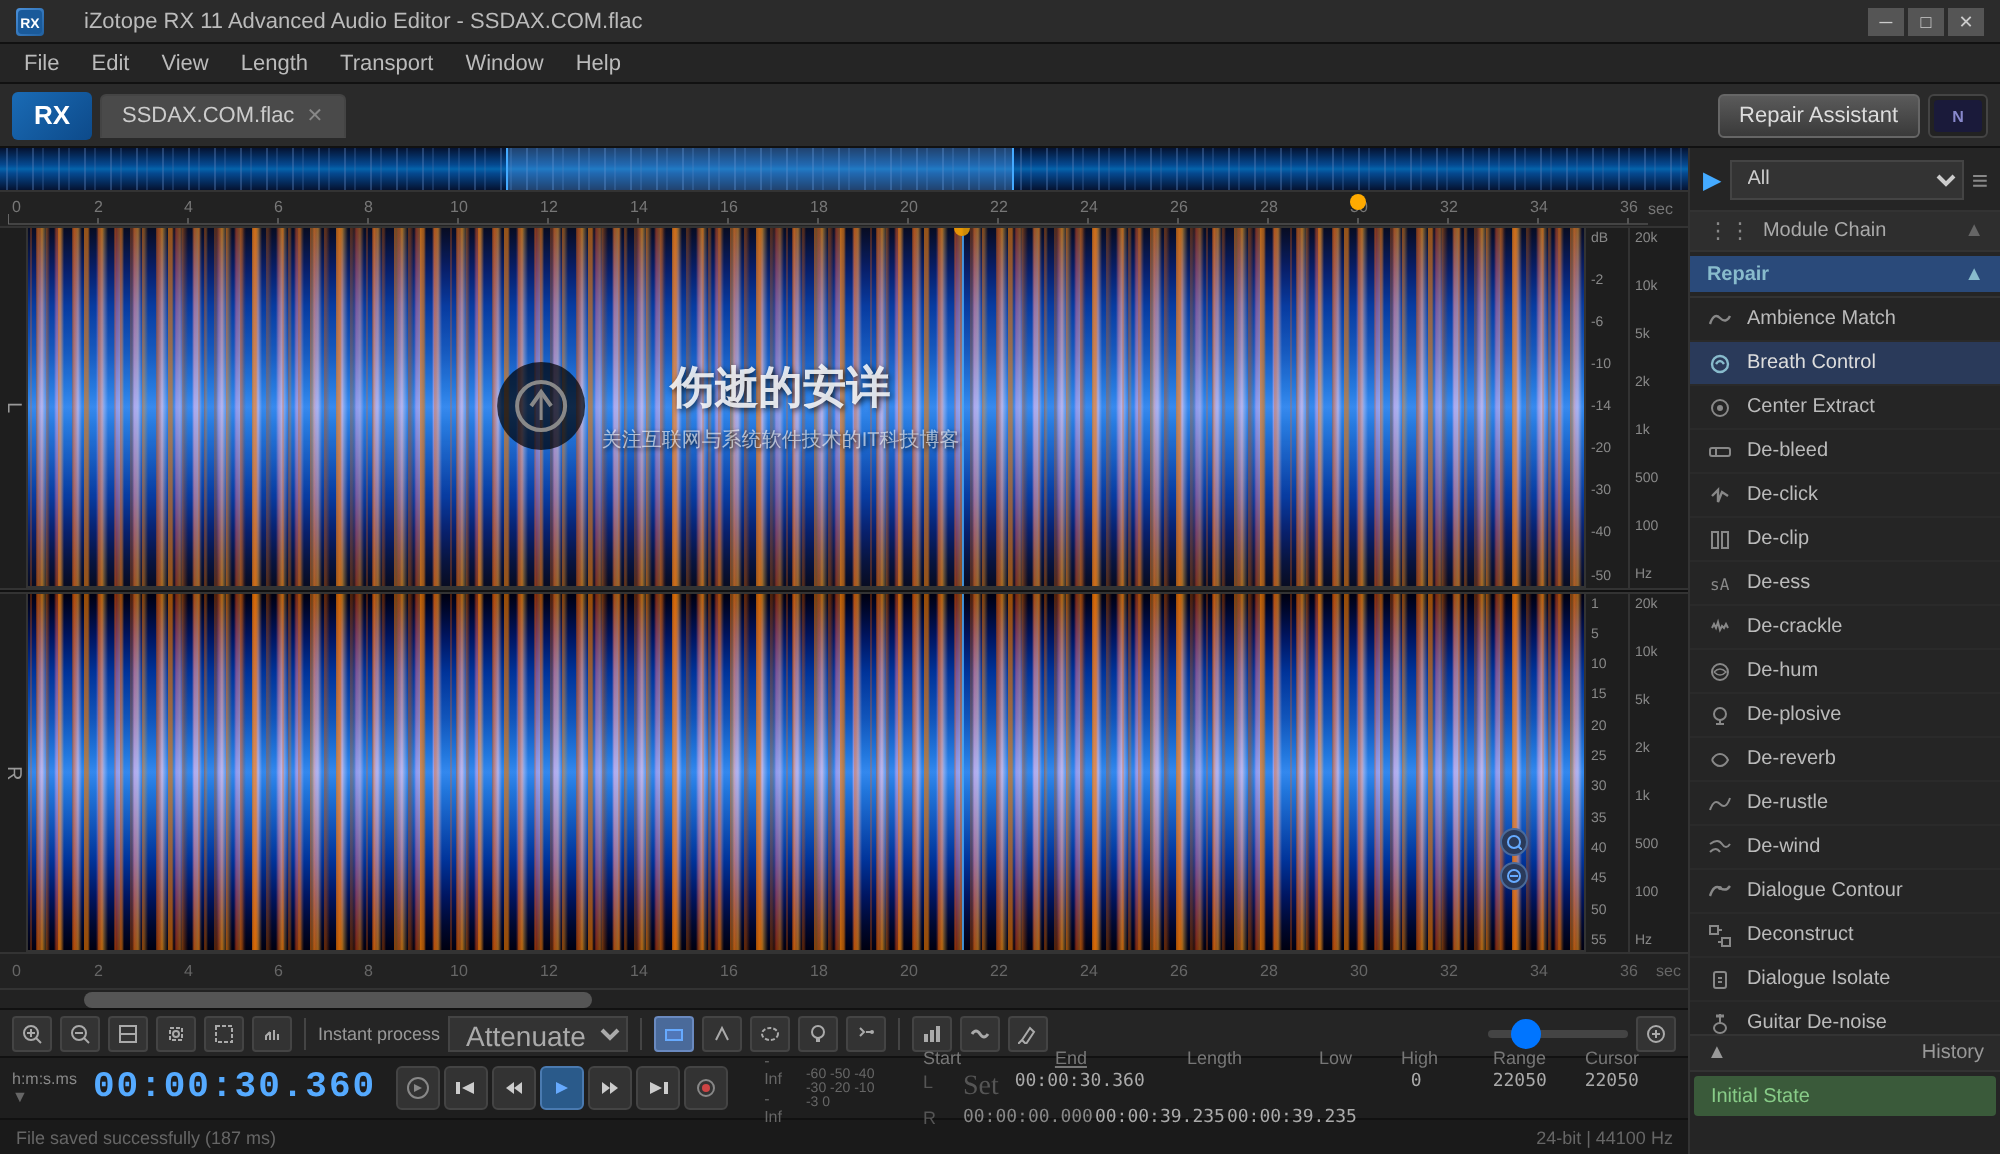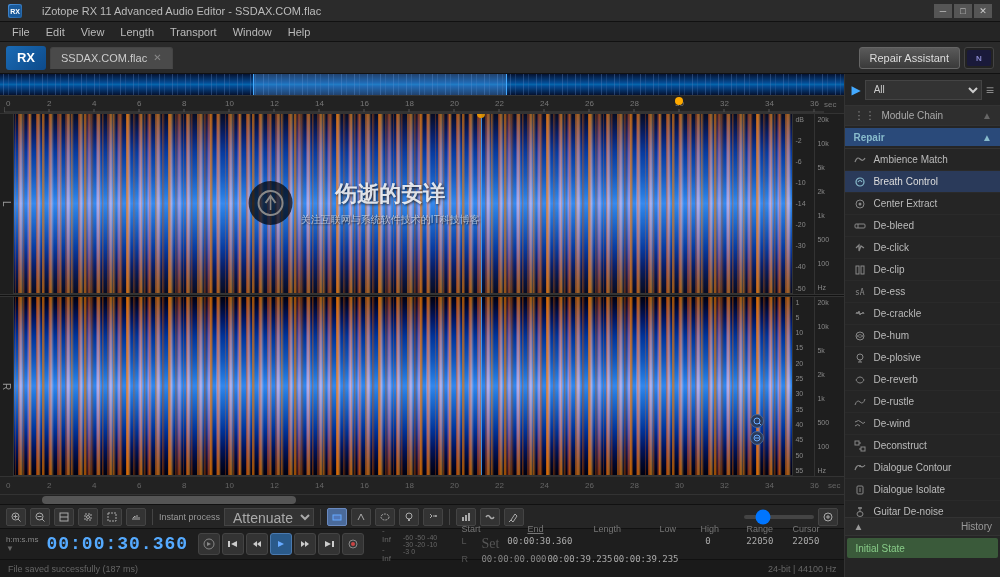--- a/index.html
+++ b/index.html
@@ -775,42 +775,42 @@
                 <path d="M1 4 Q5 1 7 4 Q9 7 11 4" fill="none" stroke="#888" stroke-width="1"></path>
                 <path d="M1 8 Q4 5 6 8" fill="none" stroke="#888" stroke-width="1"></path>
               </svg>
           </div>
           <span class="module-name">De-wind</span>
         </div>
 
         <div class="module-item">
           <div class="module-icon">
             <svg width="12" height="12" viewBox="0 0 12 12">
+                <path d="M1 8 Q3 2 6 4 Q9 6 11 3" fill="none" stroke="#888" stroke-width="1.2"></path>
+                <circle cx="6" cy="4" r="1" fill="#888"></circle>
+              </svg>
+          </div>
+          <span class="module-name">Dialogue Contour</span>
+        </div>
+
+        <div class="module-item">
+          <div class="module-icon">
+            <svg width="12" height="12" viewBox="0 0 12 12">
                 <rect x="1" y="1" width="4" height="4" fill="none" stroke="#888" stroke-width="1"></rect>
                 <rect x="7" y="7" width="4" height="4" fill="none" stroke="#888" stroke-width="1"></rect>
                 <line x1="5" y1="3" x2="7" y2="3" stroke="#888" stroke-width="1"></line>
                 <line x1="5" y1="9" x2="7" y2="9" stroke="#888" stroke-width="1"></line>
               </svg>
           </div>
           <span class="module-name">Deconstruct</span>
         </div>
 
         <div class="module-item">
           <div class="module-icon">
             <svg width="12" height="12" viewBox="0 0 12 12">
-                <path d="M1 8 Q3 2 6 4 Q9 6 11 3" fill="none" stroke="#888" stroke-width="1.2"></path>
-                <circle cx="6" cy="4" r="1" fill="#888"></circle>
-              </svg>
-          </div>
-          <span class="module-name">Dialogue Contour</span>
-        </div>
-
-        <div class="module-item">
-          <div class="module-icon">
-            <svg width="12" height="12" viewBox="0 0 12 12">
                 <rect x="3" y="2" width="6" height="8" rx="1" fill="none" stroke="#888" stroke-width="1"></rect>
                 <line x1="5" y1="5" x2="7" y2="5" stroke="#888" stroke-width="1"></line>
                 <line x1="5" y1="7" x2="7" y2="7" stroke="#888" stroke-width="1"></line>
               </svg>
           </div>
           <span class="module-name">Dialogue Isolate</span>
         </div>
 
         <div class="module-item">
           <div class="module-icon">

